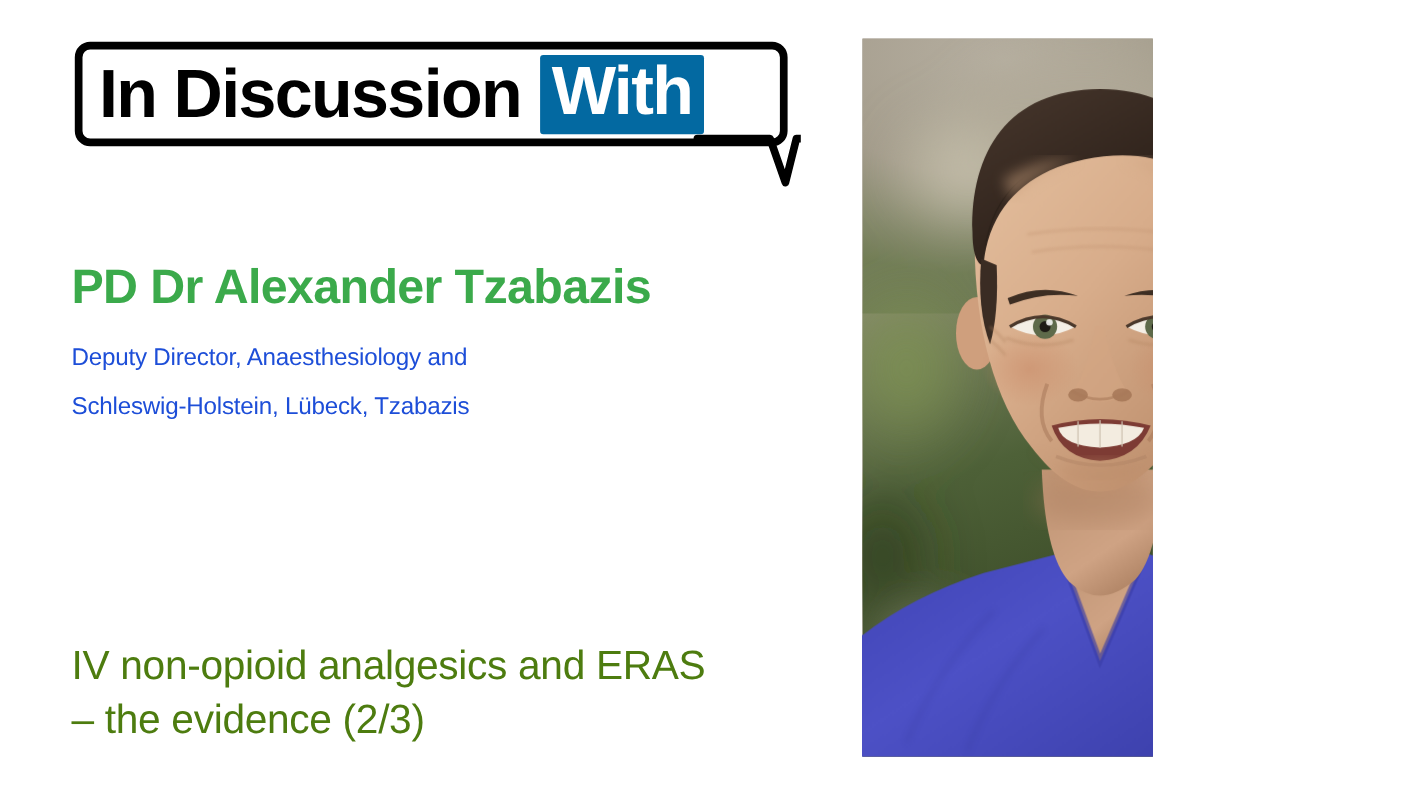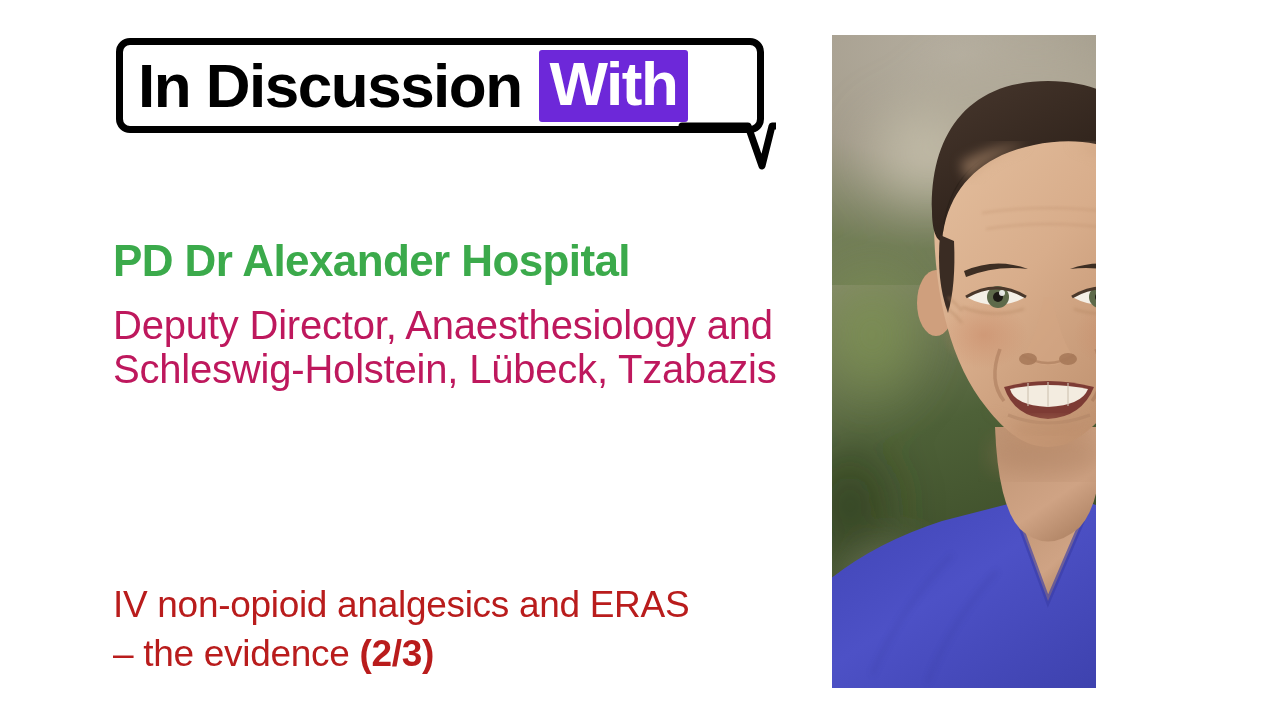--- a/index.html
+++ b/index.html
@@ -10,21 +10,20 @@
   body {
     font-family: "Liberation Sans", sans-serif;
   }
 
   .slide {
     position: relative;
     width: 1048px;
     height: 720px;
     background: #ffffff;
     overflow: hidden;
-    margin-left: 48px;
   }
 
   
   .brand {
     position: absolute;
     left: 68px;
     top: 38px;
     width: 648px;
     height: 130px;
   }
@@ -54,21 +53,21 @@
     font-family: "Liberation Sans", sans-serif;
     font-weight: 700;
     font-size: 62px;
     line-height: 62px;
     letter-spacing: -1.5px;
     color: #000000;
     white-space: nowrap;
   }
   .brand-word-boxed {
     margin-left: 17px;
-    background: #6d28d9;
+    background: #0369a1;
     color: #ffffff;
     font-family: "Liberation Sans", sans-serif;
     font-weight: 700;
     font-size: 62px;
     line-height: 62px;
     letter-spacing: -1.5px;
     padding: 3px 11px 7px 11px;
     border-radius: 3px;
     white-space: nowrap;
   }
@@ -94,45 +93,45 @@
     color: #3BAA4B;
     white-space: nowrap;
   }
   .speaker-affiliation {
     position: absolute;
     left: 65px;
     top: 303px;
     width: 700px;
     font-family: "Liberation Sans", sans-serif;
     font-weight: 400;
-    font-size: 40px;
+    font-size: 22px;
     line-height: 44px;
     letter-spacing: -0.2px;
-    color: #be185d;
+    color: #1d4ed8;
   }
   .speaker-affiliation div {
     white-space: nowrap;
   }
   .topic-title {
     position: absolute;
     left: 65px;
     top: 580px;
     width: 760px;
     font-family: "Liberation Sans", sans-serif;
     font-weight: 400;
     font-size: 37px;
     line-height: 49px;
     letter-spacing: -0.3px;
-    color: #b91c1c;
+    color: #4d7c0f;
   }
   .topic-title div {
     white-space: nowrap;
   }
   .topic-title b {
-    font-weight: 700;
+    font-weight: 400;
   }
 
   
   .portrait {
     position: absolute;
     left: 784px;
     top: 35px;
     width: 433px;
     height: 653px;
     overflow: hidden;
@@ -157,21 +156,21 @@
       <span class="brand-word-boxed">With</span>
     </div>
 
     <div class="brand-tail">
       <svg viewBox="0 0 100 56" xmlns="http://www.w3.org/2000/svg">
         <path d="M6 8 L72 8 L86 48 L96 8 L100 8" fill="none" stroke="#000000" stroke-width="7" stroke-linejoin="round" stroke-linecap="round"></path>
       </svg>
     </div>
   </div>
 
-  <div class="speaker-name">PD Dr Alexander Hospital</div>
+  <div class="speaker-name">PD Dr Alexander Tzabazis</div>
 
   <div class="speaker-affiliation">
     <div>Deputy Director, Anaesthesiology and</div>
     <div>Schleswig-Holstein, Lübeck, Tzabazis</div>
   </div>
 
   <div class="topic-title">
     <div>IV non-opioid analgesics and ERAS</div>
     <div><span>– the evidence </span><b>(2/3)</b></div>
   </div>

